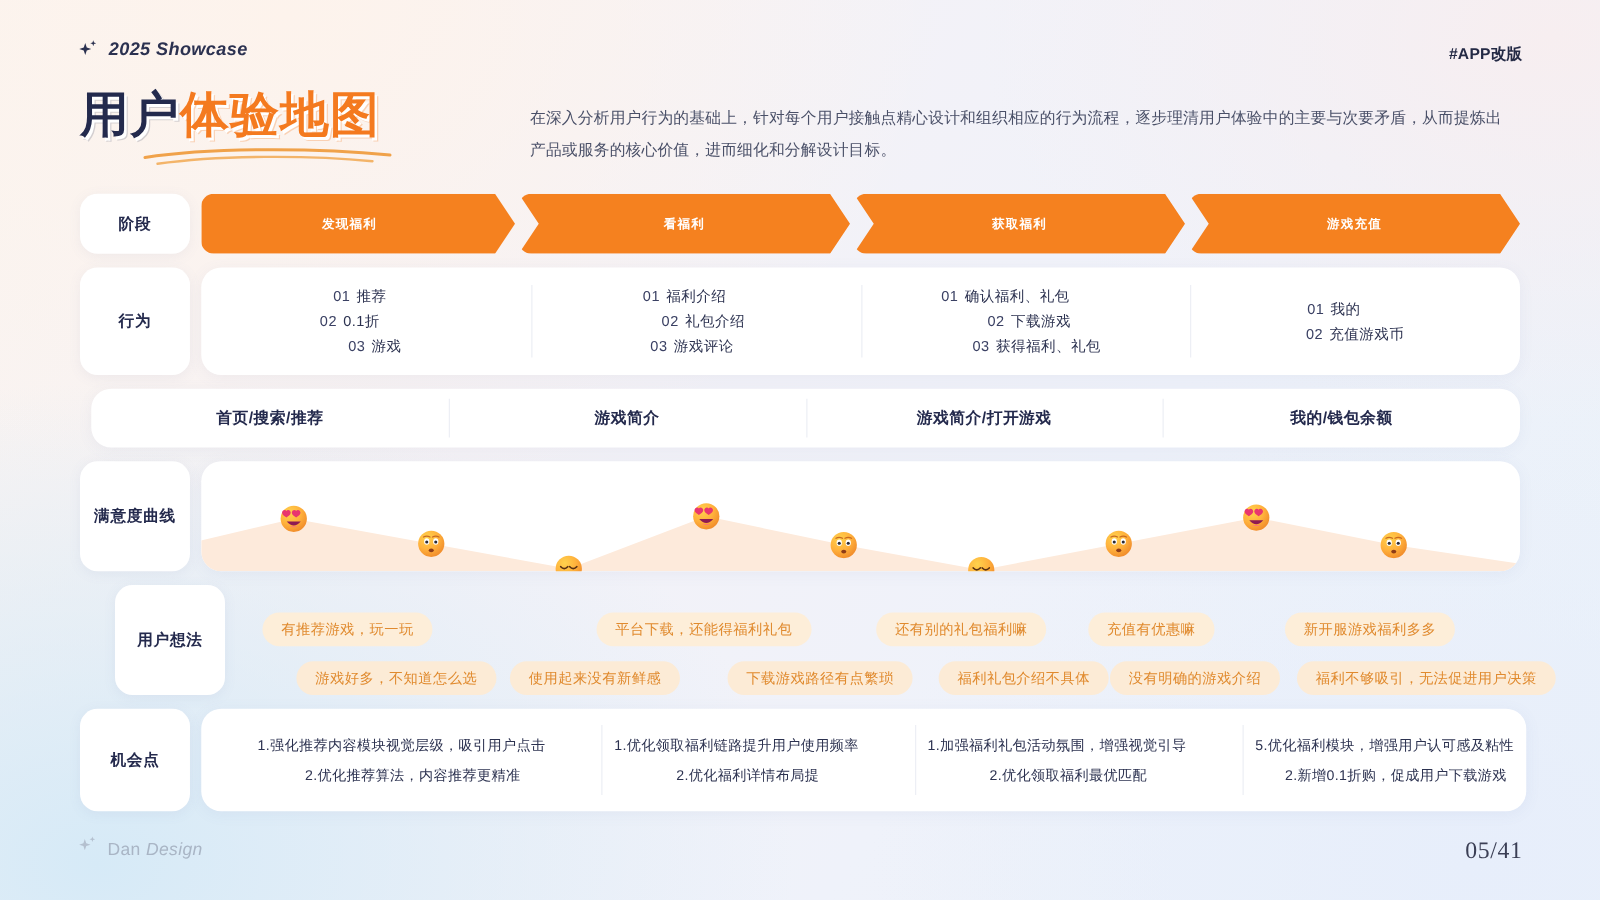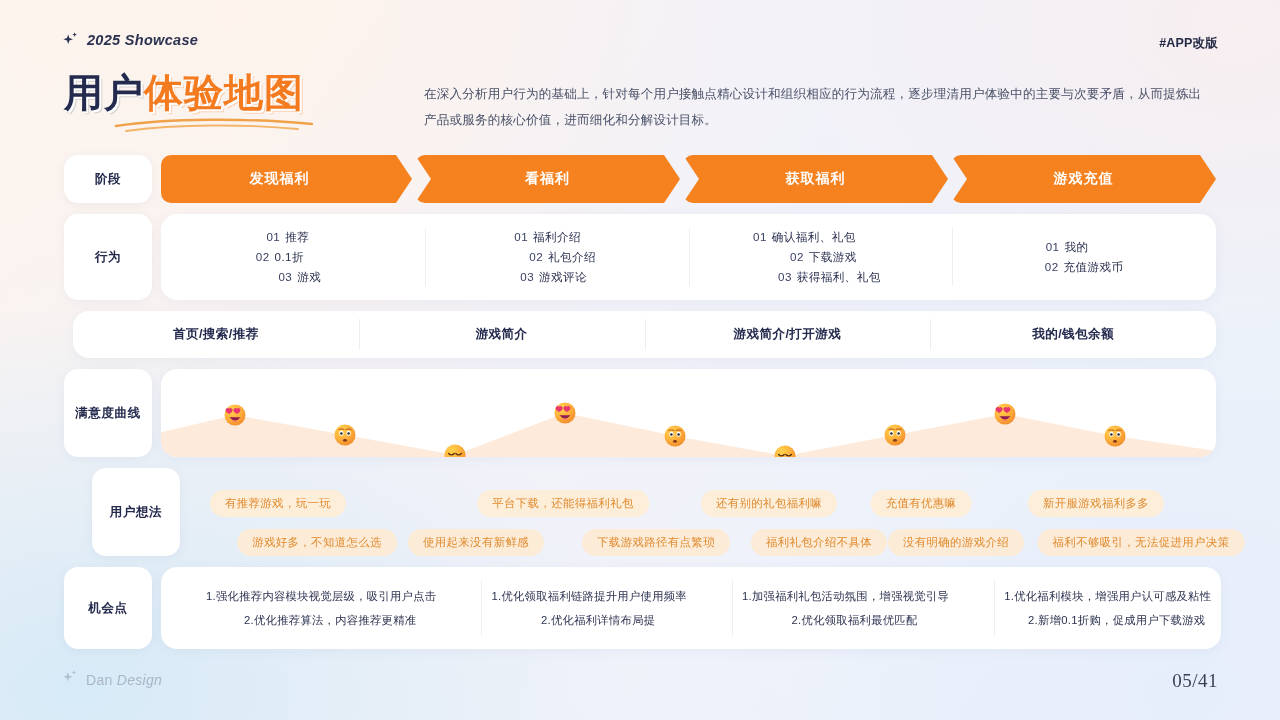--- a/index.html
+++ b/index.html
@@ -83,21 +83,21 @@
     box-shadow: 0 2px 12px rgba(100,120,170,.07);
   }
 
   
   .row-stage { height: 48px; }
   .stages { display: flex; height: 48px; gap: 3px; }
   .chev {
     position: relative; flex: 1 1 0; height: 48px;
     background: #f5811f;
     display: flex; align-items: center; justify-content: center;
-    color: #ffffff; font-size: 14px; font-weight: 700; letter-spacing: 1px;
+    color: #ffffff; font-size: 10px; font-weight: 700; letter-spacing: 1px;
     -webkit-clip-path: polygon(0 0, calc(100% - 16px) 0, 100% 50%, calc(100% - 16px) 100%, 0 100%);
     clip-path: polygon(0 0, calc(100% - 16px) 0, 100% 50%, calc(100% - 16px) 100%, 0 100%);
     border-radius: 10px;
     padding-right: 14px;
   }
   .chev.notch {
     -webkit-clip-path: polygon(0 0, calc(100% - 16px) 0, 100% 50%, calc(100% - 16px) 100%, 0 100%, 16px 50%);
     clip-path: polygon(0 0, calc(100% - 16px) 0, 100% 50%, calc(100% - 16px) 100%, 0 100%, 16px 50%);
     padding-left: 14px;
   }
@@ -464,21 +464,21 @@
           </div>
           <div class="col opp">
             <div class="oitem">1.优化领取福利链路提升用户使用频率</div>
             <div class="oitem">2.优化福利详情布局提</div>
           </div>
           <div class="col opp">
             <div class="oitem">1.加强福利礼包活动氛围，增强视觉引导</div>
             <div class="oitem">2.优化领取福利最优匹配</div>
           </div>
           <div class="col opp">
-            <div class="oitem">1.优化福利模块，增强用户认可感及粘性</div>
+            <div class="oitem">5.优化福利模块，增强用户认可感及粘性</div>
             <div class="oitem">2.新增0.1折购，促成用户下载游戏</div>
           </div>
         </div>
       </div>
     </div>
 
   </div>
 
   <div class="footer-brand">
     <span>

